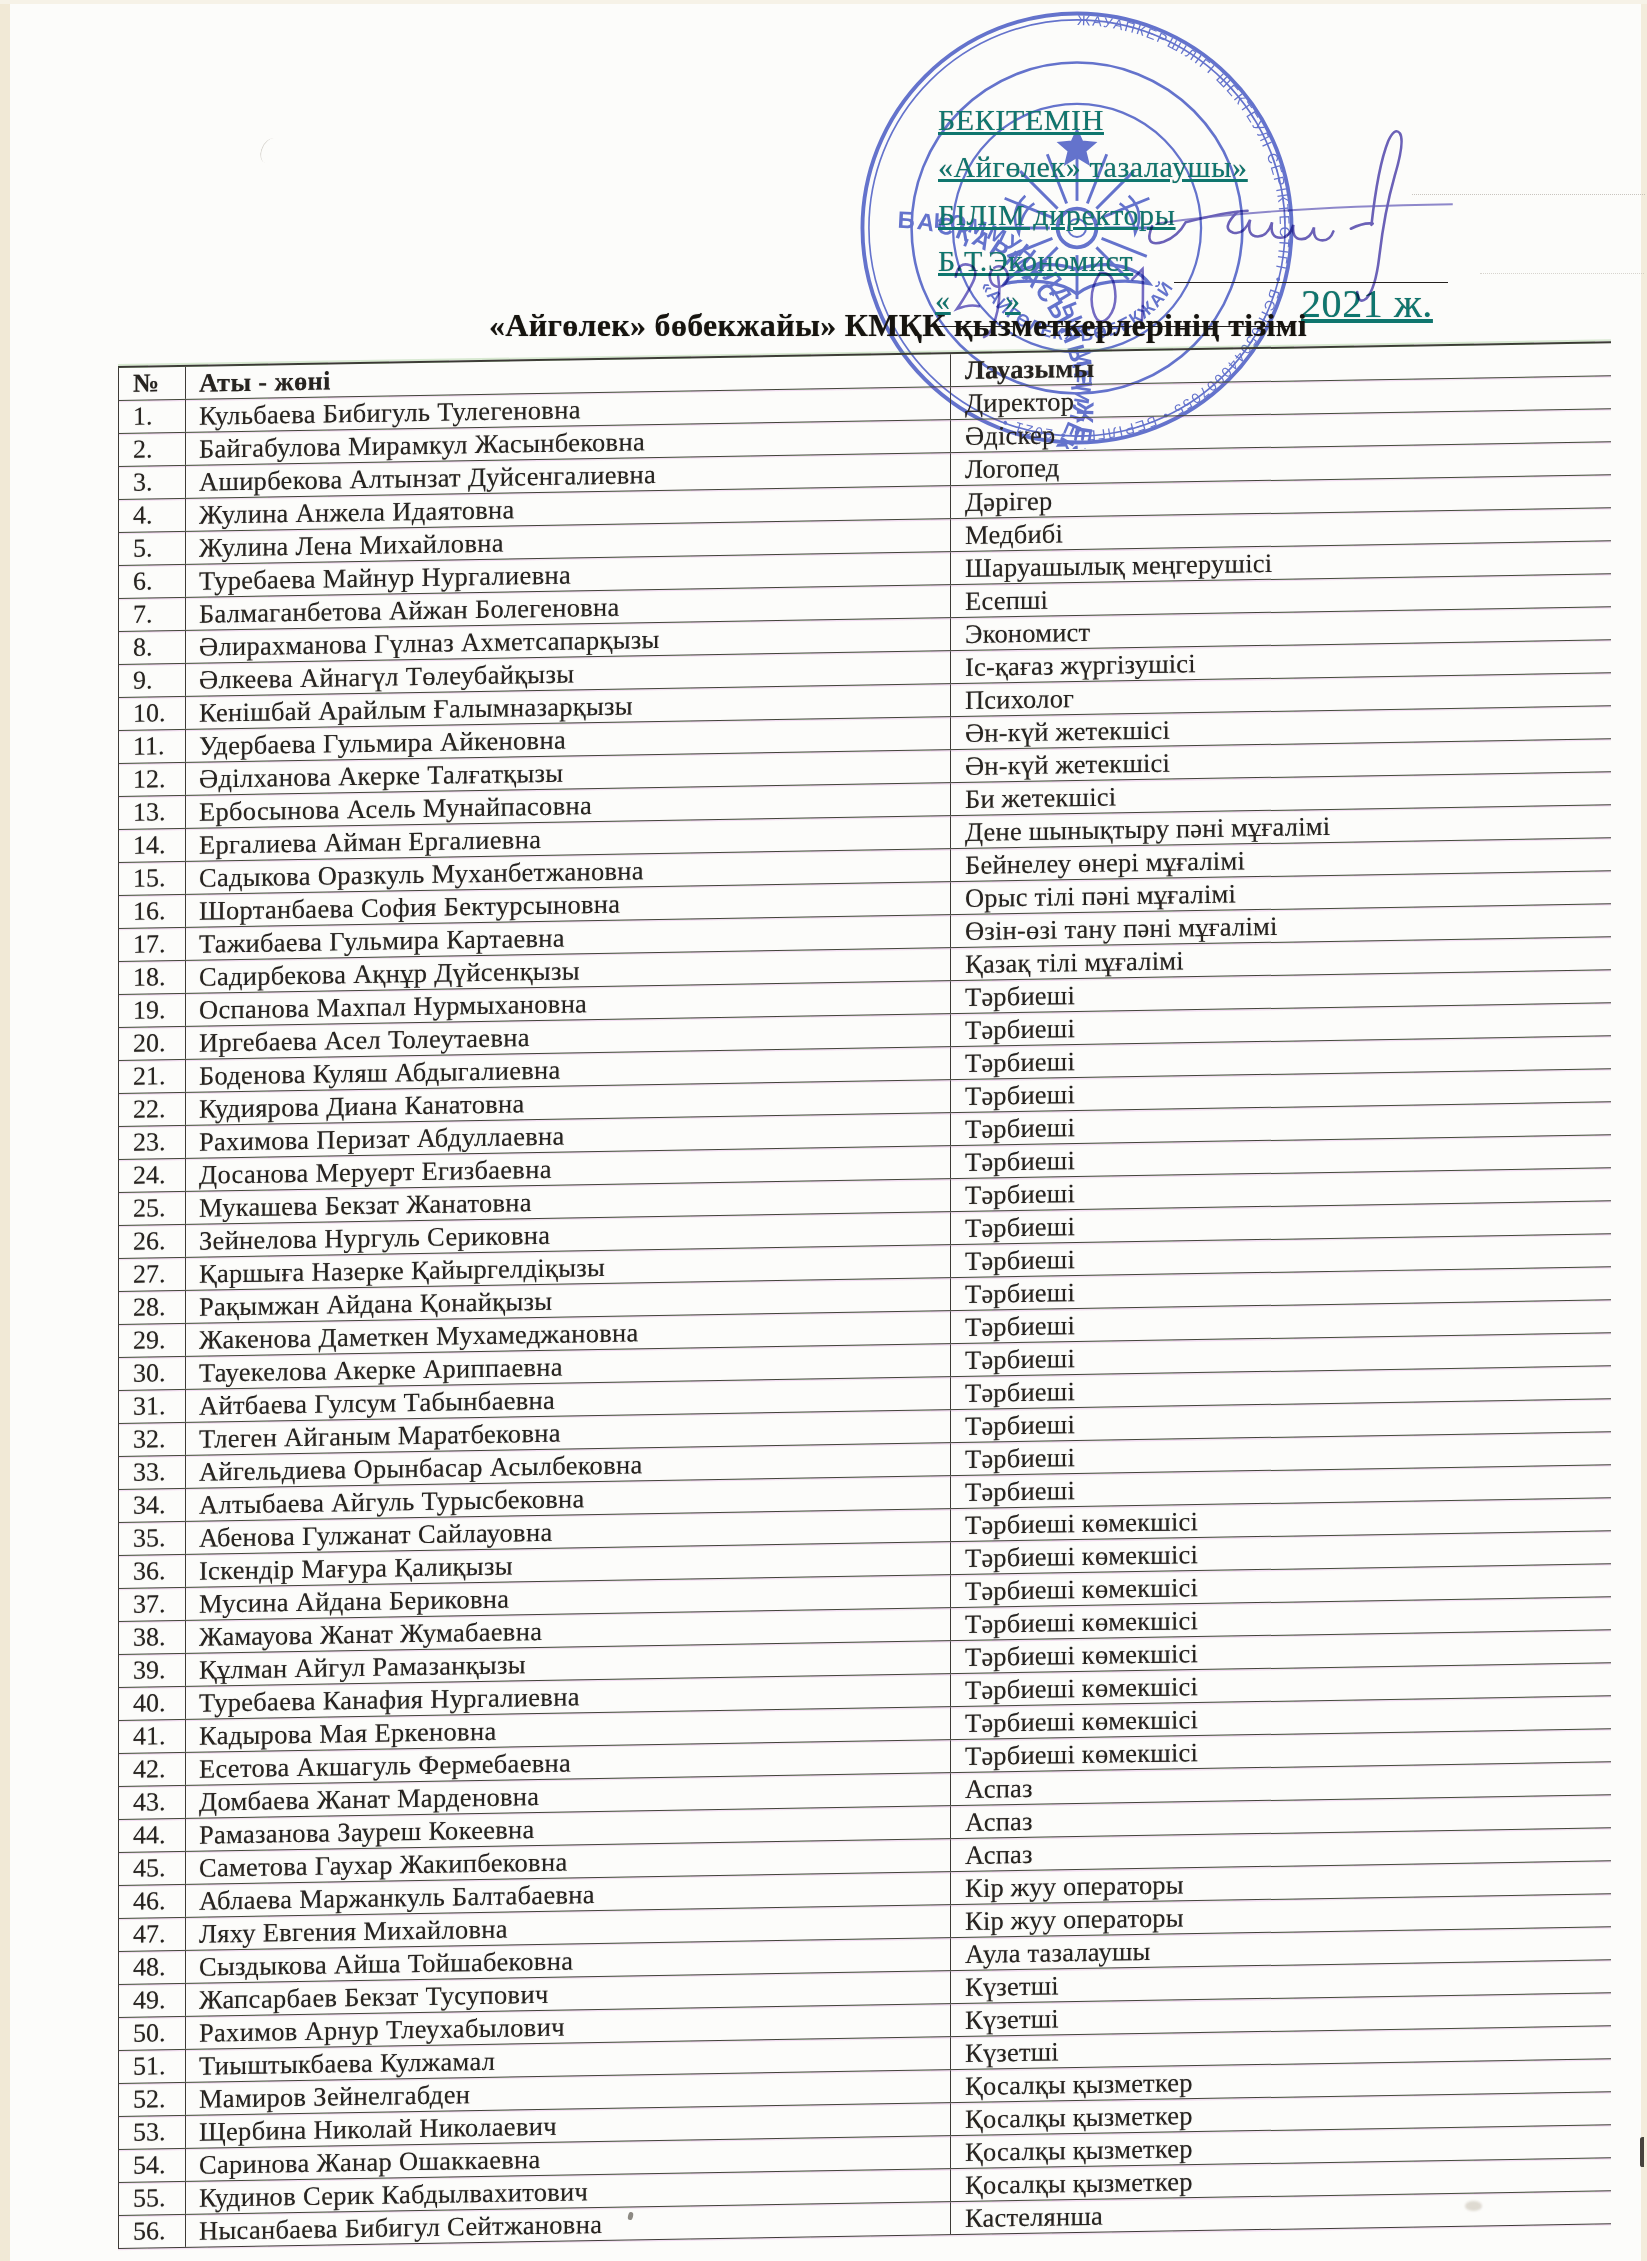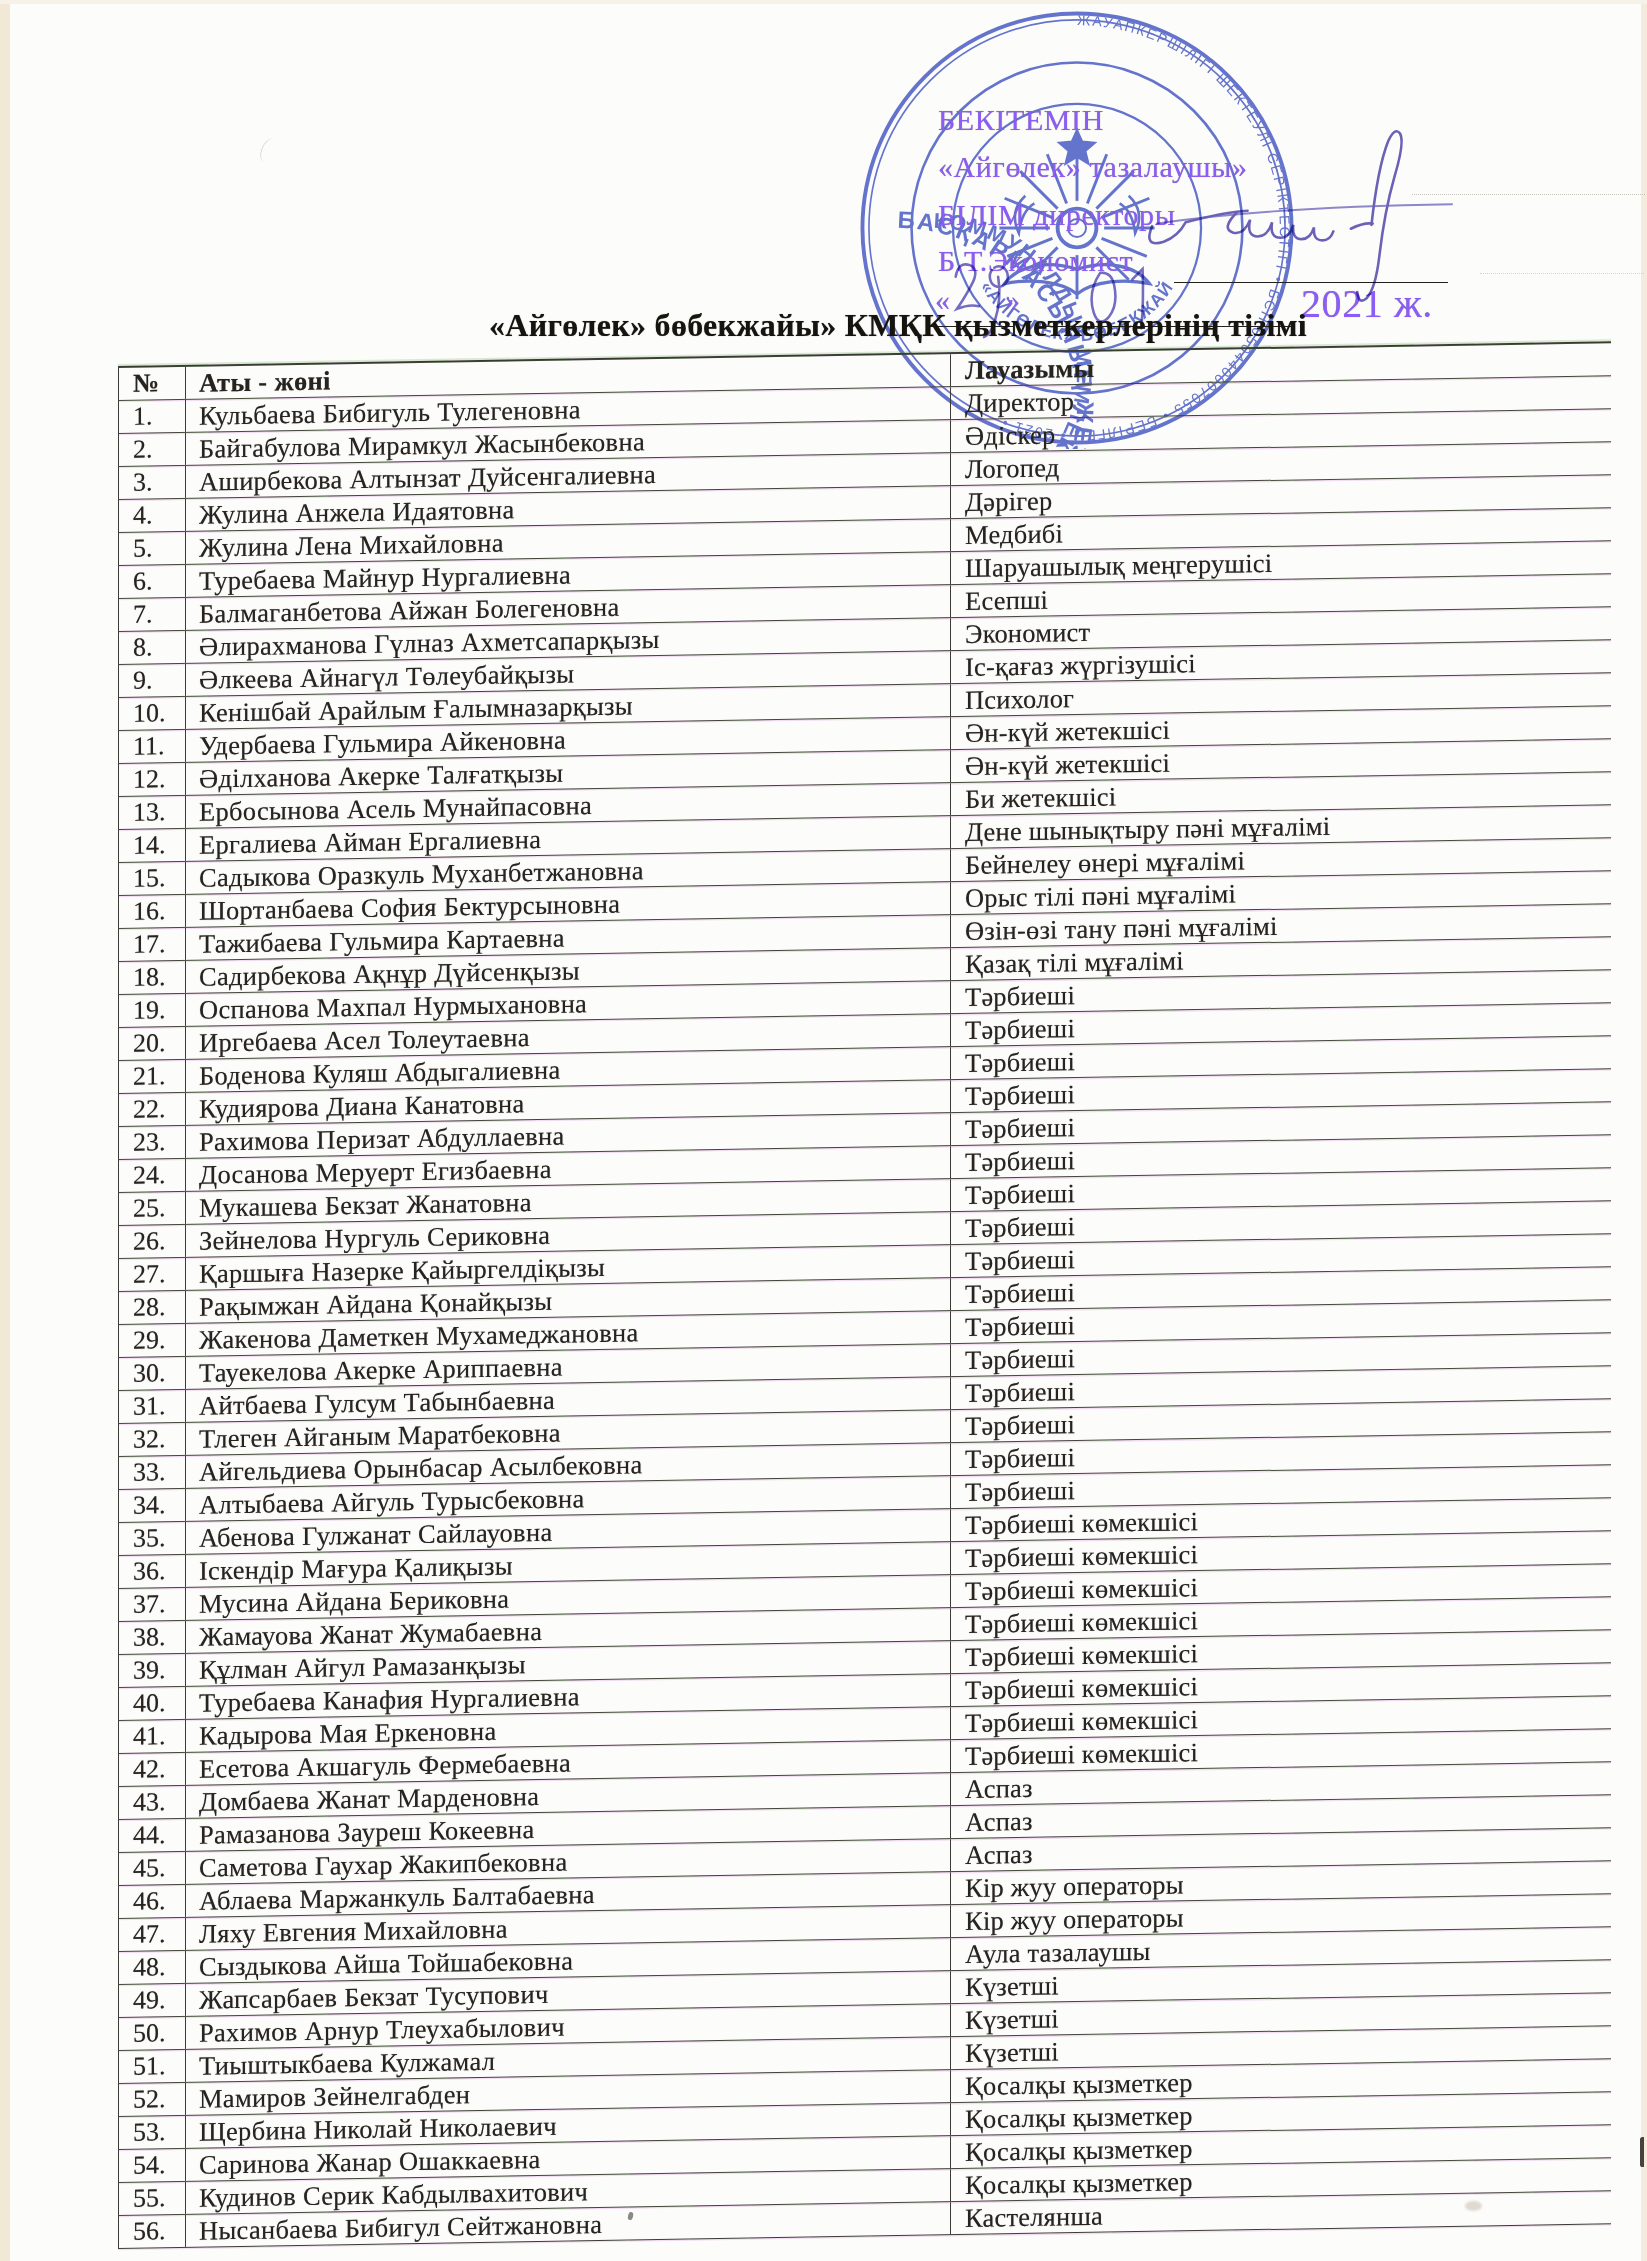--- a/index.html
+++ b/index.html
@@ -13,22 +13,22 @@
   
   .edge-left{left:0;top:0;width:10.3px;height:2261px;background:#f1e9d6;}
   .edge-right{right:0;top:0;width:5.8px;height:2261px;background:#f3ecdc;}
   .edge-top{left:0;top:0;width:1647px;height:3.9px;background:#f6f2e7;}
   .corner-mark{right:2.6px;top:2137px;width:4.5px;height:30px;background:#46423c;border-radius:2.6px 0 0 2.6px;}
   .speck1{left:628px;top:2212px;width:4.5px;height:8.4px;background:#8d8a83;border-radius:50%;transform:rotate(14deg);}
   .speck2{left:1465px;top:2201px;width:17px;height:10.3px;background:#dedad1;border-radius:50%;filter:blur(1.3px);}
   .speck3{left:261px;top:138px;width:17px;height:26px;border-left:1.3px solid #c9c5bd;border-radius:60% 0 40% 50%;transform:rotate(18deg);opacity:.7;}
 
   
-  .approve-line{left:938px;font-size:30px;line-height:1.0;letter-spacing:0.6px;color:#8b5cf6;
-    text-shadow:0 0 0.8px rgba(60,55,50,.55);white-space:nowrap;}
+  .approve-line{left:938px;font-size:30px;line-height:1.0;letter-spacing:0.6px;color:#0f766e;
+    text-shadow:0 0 0.8px rgba(60,55,50,.55);white-space:nowrap;text-decoration:underline;}
   .sig-underline{left:1174px;top:282px;width:274px;border-bottom:1.9px solid #24211d;}
   .date-quote-open{left:935px;top:285px;font-size:30px;}
   .date-quote-close{left:1005px;top:285px;font-size:30px;}
   .date-underline-1{left:930px;top:326px;width:83px;border-bottom:1.9px solid #24211d;}
   .date-underline-2{left:1036px;top:326px;width:258px;border-bottom:1.9px solid #24211d;}
   .date-year{left:1301px;top:284px;font-size:40px;letter-spacing:0.6px;}
 
   
   .dotted-a{left:1412px;top:194px;width:233px;border-top:1.9px dotted #b7b2aa;opacity:.75;}
   .dotted-b{left:1480px;top:273px;width:164px;border-top:1.3px dotted #c4bfb7;opacity:.65;}

